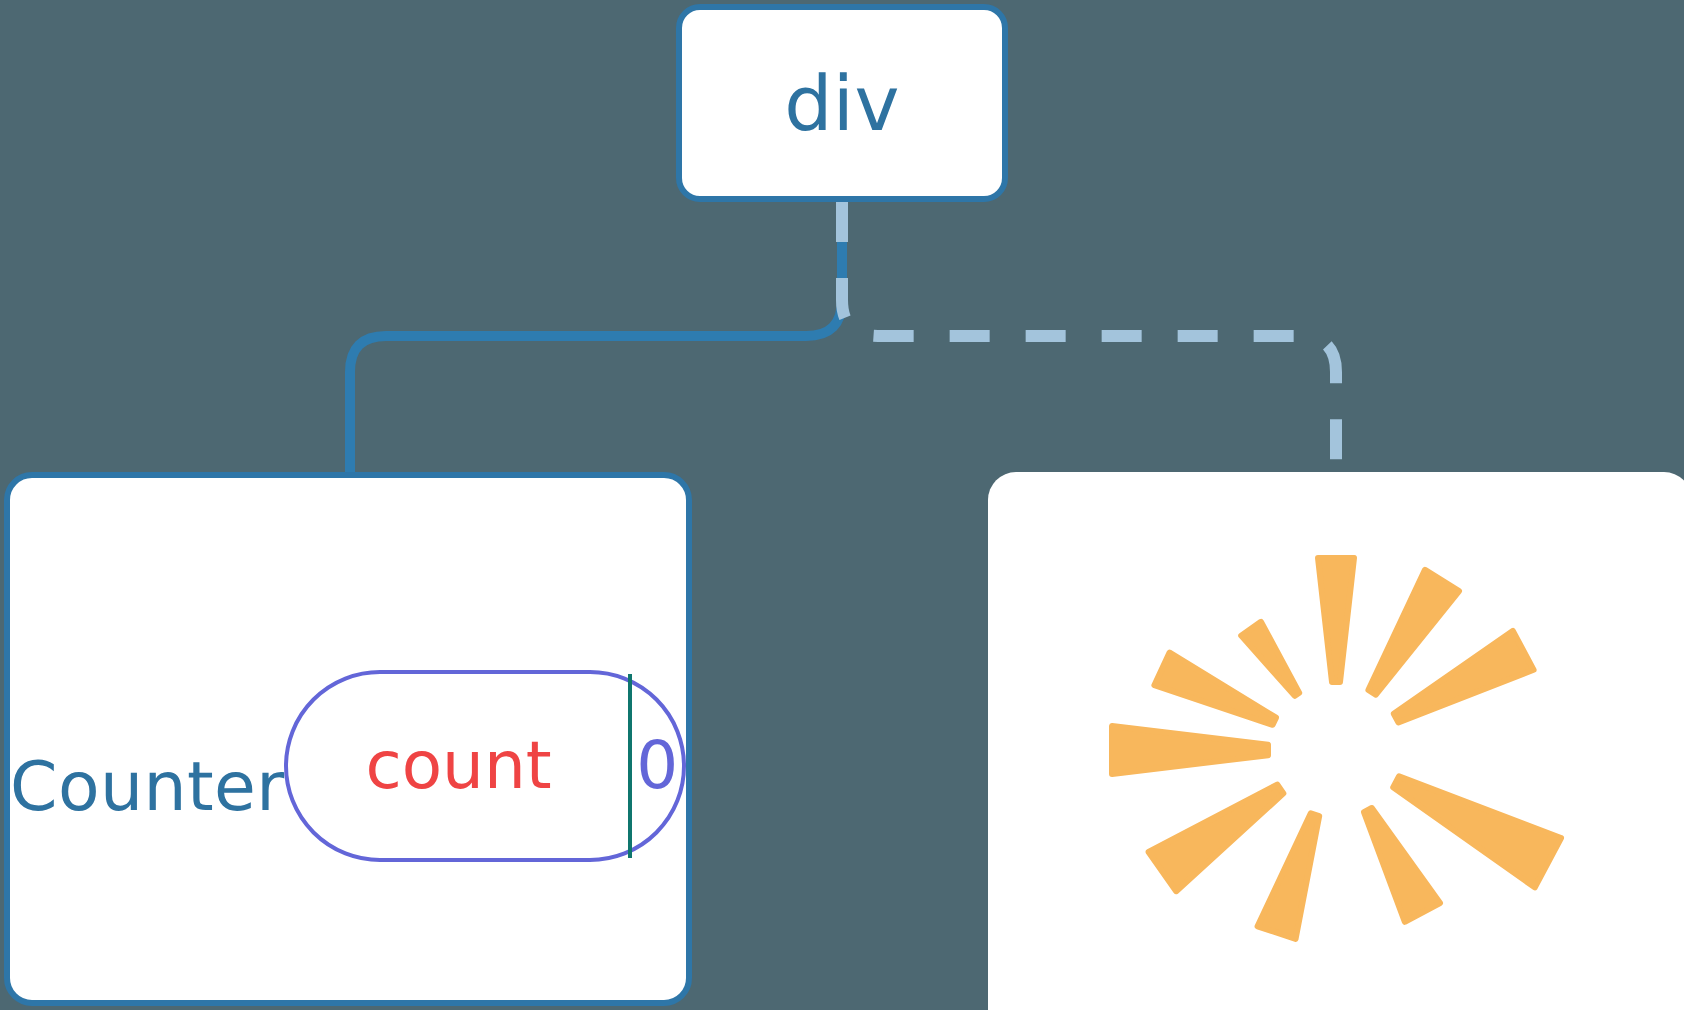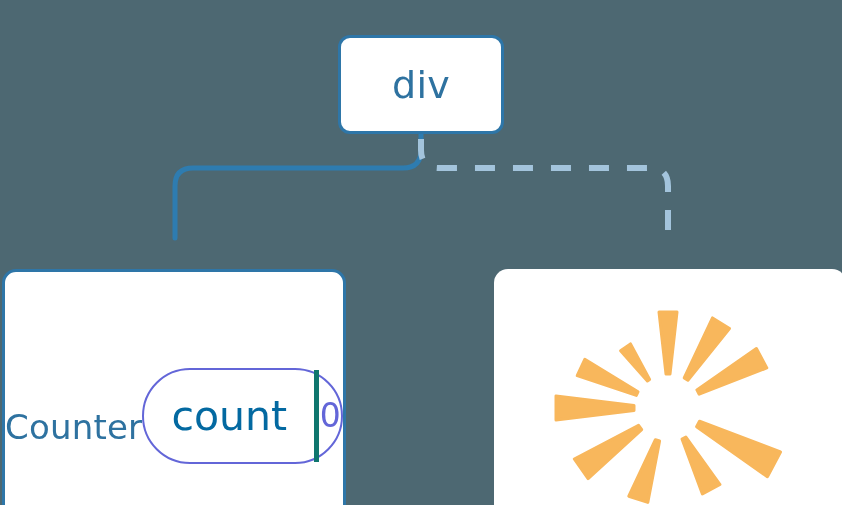--- a/index.html
+++ b/index.html
@@ -27,21 +27,20 @@
     width: 842px;
     height: 505px;
     z-index: 1;
   }
   
   .node {
     position: absolute;
     background: #ffffff;
     z-index: 2;
     box-sizing: border-box;
-    margin-top: 33px;
   }
   .node.bordered {
     border: 3px solid #2e76a8;
   }
   #node-div {
     left: 338px;
     top: 2px;
     width: 166px;
     height: 99px;
     border-radius: 12px;
@@ -89,23 +88,23 @@
     display: flex;
     align-items: stretch;
     box-sizing: border-box;
     background: #ffffff;
   }
   .state-key {
     flex: 0 0 170px;
     display: flex;
     align-items: center;
     justify-content: center;
-    border-right: 5px solid #0f766e;
-    color: #0369a1;
-    font-size: 41px;
+    border-right: 2px solid #0f766e;
+    color: #ef4444;
+    font-size: 33px;
     user-select: none;
   }
   .state-val {
     flex: 1 1 auto;
     display: flex;
     align-items: center;
     justify-content: center;
     color: #6366d8;
     font-size: 33px;
     user-select: none;

